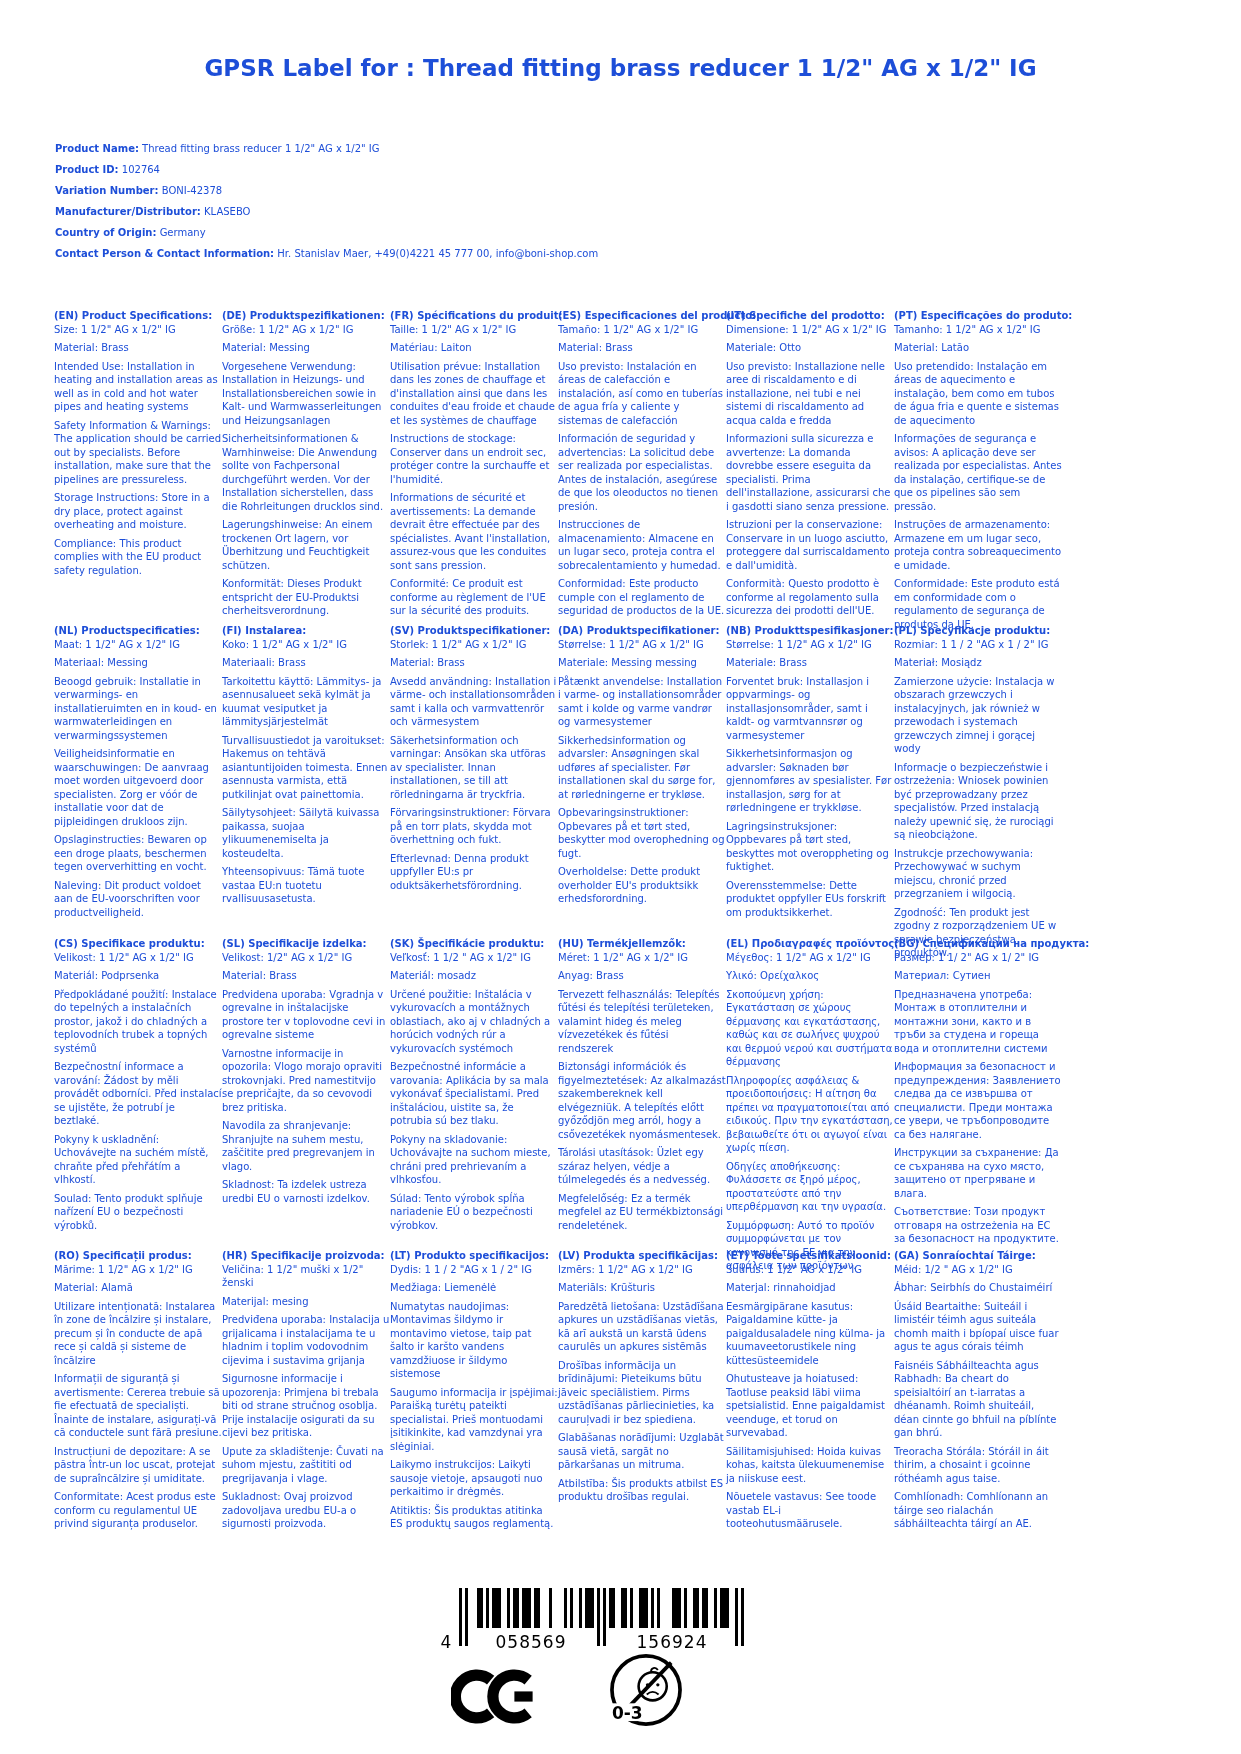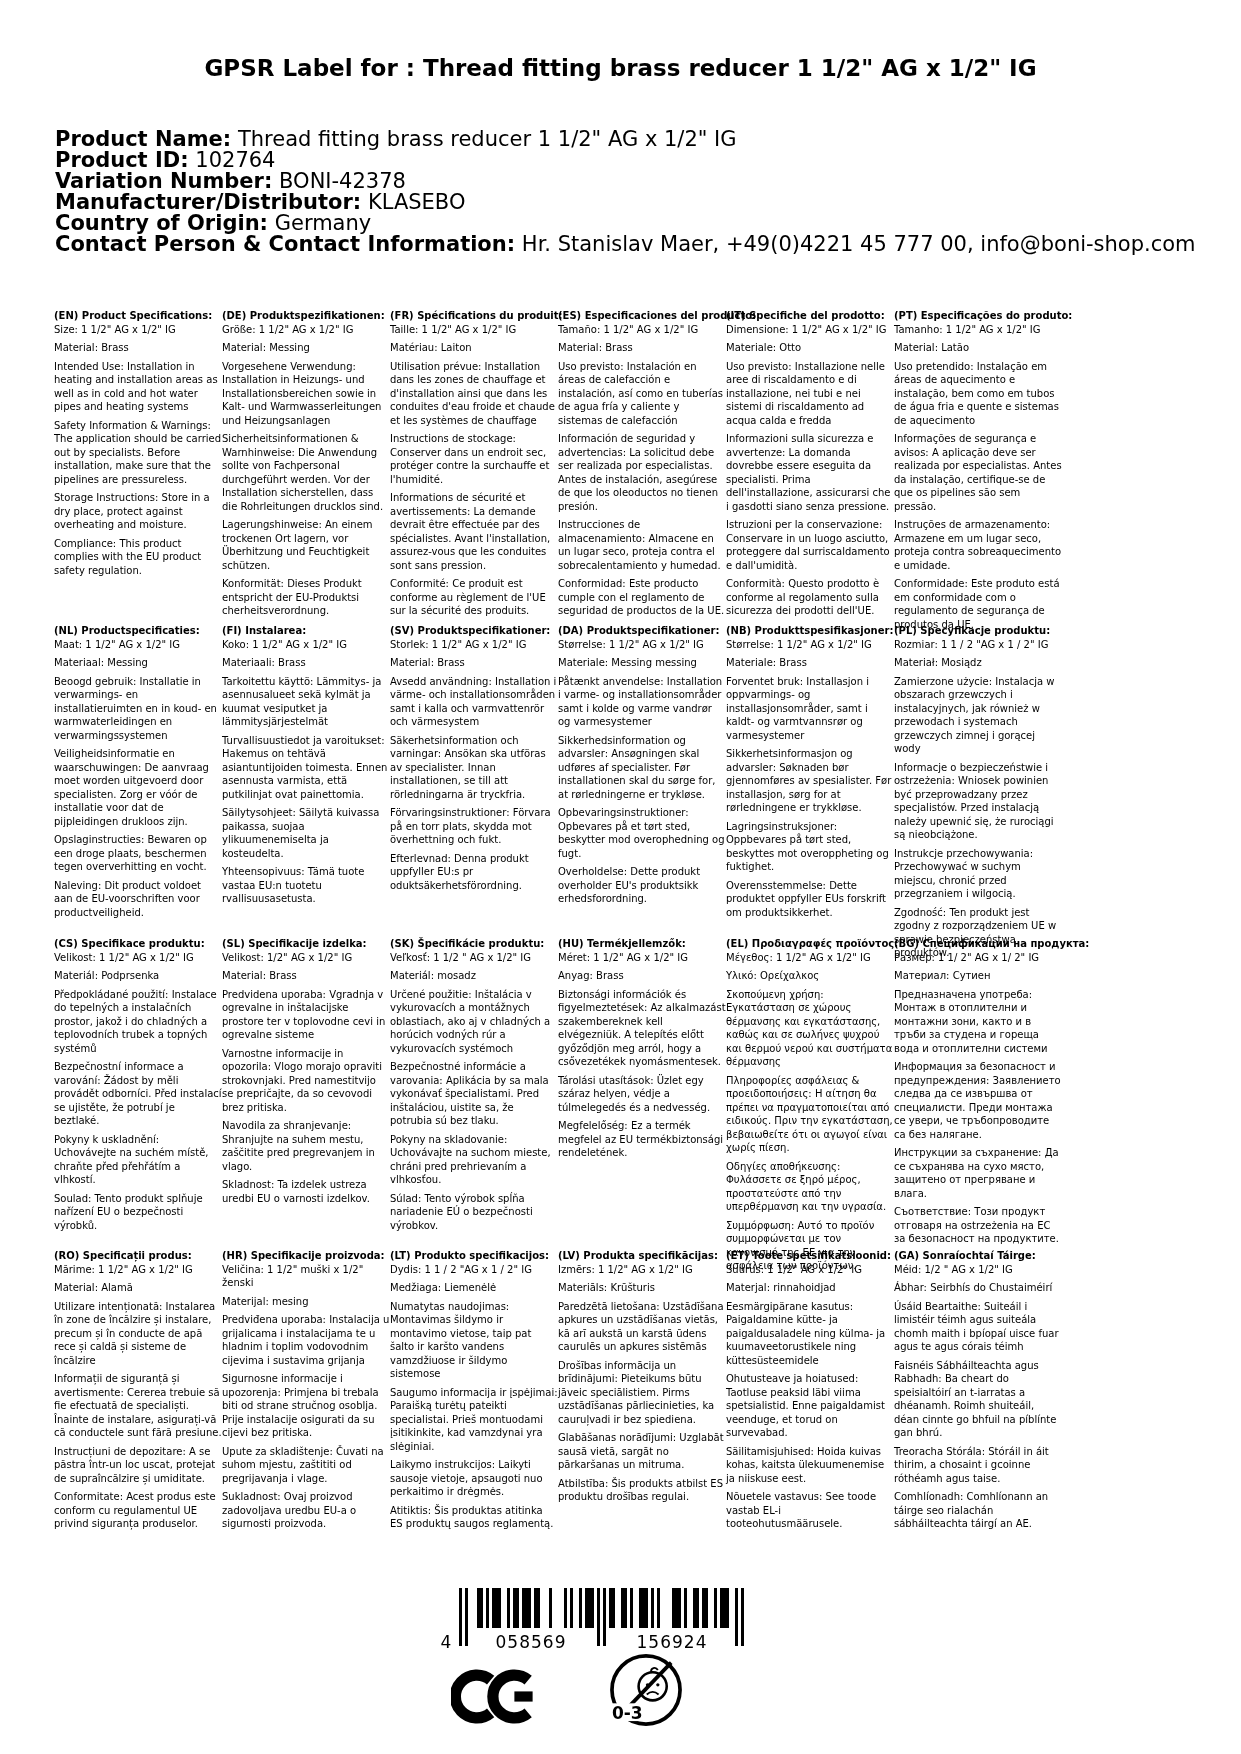--- a/index.html
+++ b/index.html
@@ -1,20 +1,20 @@
 <!DOCTYPE html>
 <html><head>
 <meta charset="utf-8">
 <style>
   html,body{margin:0;padding:0;background:#fff;}
-  .page{position:relative;width:1241px;height:1754px;background:#fff;color:#000000;
+  .page{position:relative;width:1241px;height:1754px;background:#fff;color:#1d4ed8;
         font-family:"DejaVu Sans",sans-serif;overflow:hidden;}
   .title{position:absolute;top:55px;left:0;width:100%;text-align:center;
          font-size:23px;font-weight:bold;letter-spacing:0;}
-  .info{position:absolute;top:129px;left:55px;font-size:21px;line-height:21px;}
+  .info{position:absolute;top:138px;left:55px;font-size:10px;line-height:21px;}
   .info-label{font-weight:bold;}
   .info-value{font-weight:normal;}
   #lang-grid{position:absolute;top:309px;left:54px;display:grid;
              grid-template-columns:repeat(6,168px);
              grid-template-rows:315px 313px 312px auto;}
   .lang-section{font-size:10px;line-height:13.5px;}
   .lang-heading{margin:0;font-size:10px;font-weight:bold;white-space:nowrap;line-height:13.5px;}
   .lang-body p{margin:5px 0 0 0;}
   .lang-body p.first{margin-top:0;}
   .barcode-wrap{position:absolute;top:1588px;left:434px;}
@@ -204,20 +204,21 @@
           <p>Bezpečnostné informácie a varovania: Aplikácia by sa mala vykonávať špecialistami. Pred inštaláciou, uistite sa, že potrubia sú bez tlaku.</p>
           <p>Pokyny na skladovanie: Uchovávajte na suchom mieste, chráni pred prehrievaním a vlhkosťou.</p>
           <p>Súlad: Tento výrobok spĺňa nariadenie EÚ o bezpečnosti výrobkov.</p>
         </div>
     </section>
       <section class="lang-section">
       <h3 class="lang-heading">(HU) Termékjellemzők:</h3>
       <div class="lang-body">
           <p class="first">Méret: 1 1/2" AG x 1/2" IG</p>
           <p>Anyag: Brass</p>
+          <p>Tervezett felhasználás: Telepítés fűtési és telepítési területeken, valamint hideg és meleg vízvezetékek és fűtési rendszerek</p>
           <p>Biztonsági információk és figyelmeztetések: Az alkalmazást szakembereknek kell elvégezniük. A telepítés előtt győződjön meg arról, hogy a csővezetékek nyomásmentesek.</p>
           <p>Tárolási utasítások: Üzlet egy száraz helyen, védje a túlmelegedés és a nedvesség.</p>
           <p>Megfelelőség: Ez a termék megfelel az EU termékbiztonsági rendeletének.</p>
         </div>
     </section>
       <section class="lang-section">
       <h3 class="lang-heading">(EL) Προδιαγραφές προϊόντος:</h3>
       <div class="lang-body">
           <p class="first">Μέγεθος: 1 1/2" AG x 1/2" IG</p>
           <p>Υλικό: Ορείχαλκος</p>

